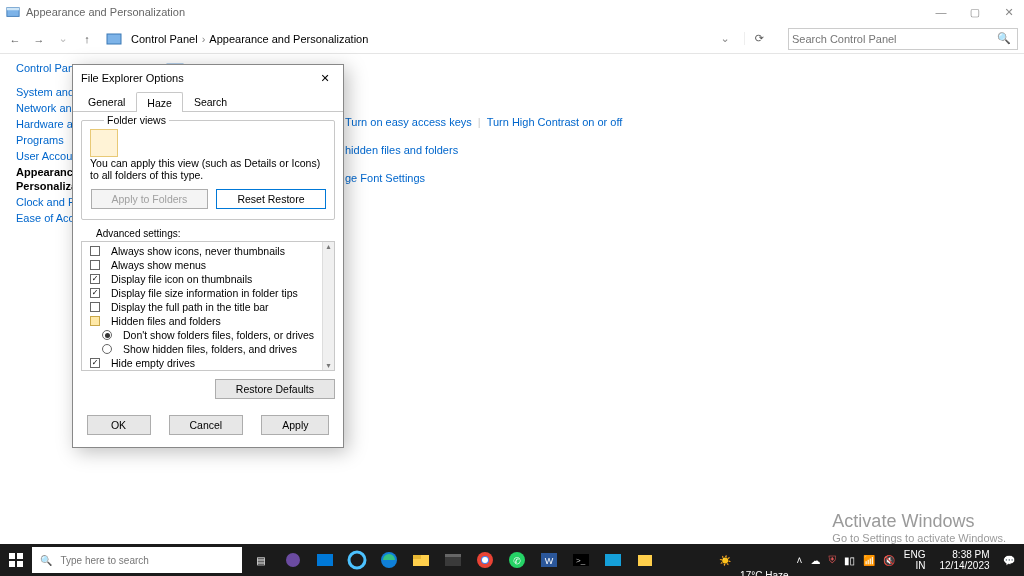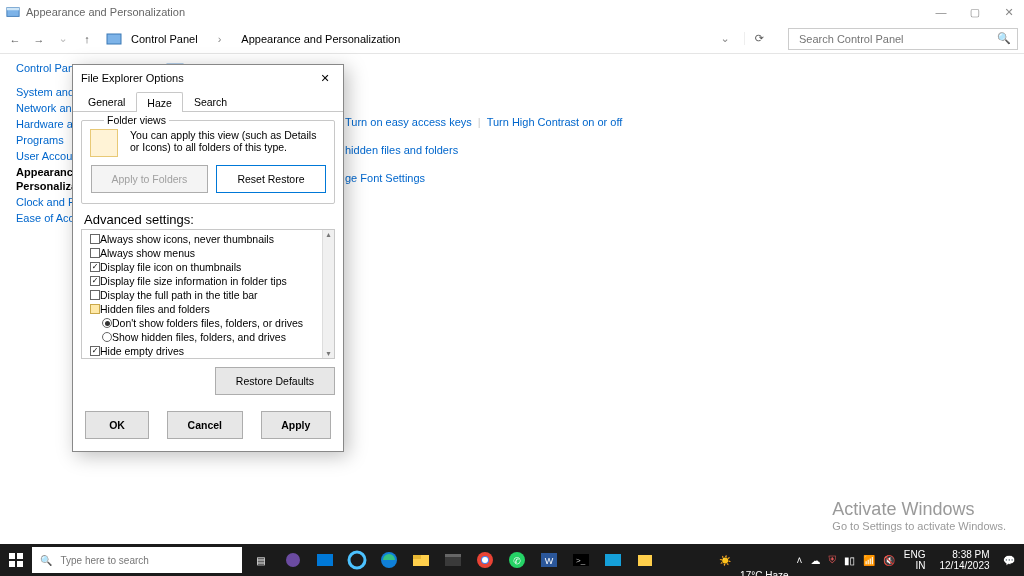--- a/index.html
+++ b/index.html
@@ -8,27 +8,27 @@
   
   .titlebar { height: 24px; display:flex; align-items:center; padding: 0 6px; color:#666; }
   .titlebar .icon-small { width:14px; height:14px; margin-right:6px; }
   .titlebar .title { flex:1; font-size:11px; }
   .titlebar .winbtns { display:flex; gap:16px; color:#888; }
   .titlebar .winbtns span { width:18px; text-align:center; }
 
   
   .addrbar { height: 30px; display:flex; align-items:center; padding: 0 6px; border-bottom:1px solid #e5e5e5; gap:6px; }
   .nav-arrow { width:18px; text-align:center; color:#555; }
-  .breadcrumb { flex:0 0 auto; display:flex; align-items:center; gap:20px; }
+  .breadcrumb { flex:0 0 auto; display:flex; align-items:center; gap:4px; }
   .breadcrumb .bc-text { color:#000; }
   .breadcrumb .bc-sep { color:#888; }
   .bc-spacer { flex:1; }
   .bc-drop { color:#888; padding:0 8px; }
   .refresh { color:#555; padding:0 10px; border-left:1px solid #eee; }
-  .search-box { width:230px; height:22px; border:1px solid #ccc; display:flex; align-items:center; padding:0 10px; margin-left:8px; color:#888; position:relative; }
+  .search-box { width:230px; height:22px; border:1px solid #ccc; display:flex; align-items:center; padding:0 3px; margin-left:8px; color:#888; position:relative; }
   .search-box input { border:none; outline:none; width:100%; font-size:11px; color:#444; background:transparent; }
   .search-box .mag { position:absolute; right:6px; color:#999; }
 
   
   .main { display:flex; height: calc(100% - 24px - 30px - 32px); }
   .sidebar { width: 155px; padding: 8px 4px 8px 16px; }
   .sidebar .home { color:#0066cc; margin-bottom:10px; font-size:11px; }
   .sidebar a.item { display:block; color:#0066cc; font-size:11px; padding:2px 0; text-decoration:none; }
   .sidebar a.item.bold { color:#000; font-weight:600; }
   .content { flex:1; padding: 4px 10px; position:relative; }
@@ -44,56 +44,56 @@
   .taskbar .start { width:32px; height:32px; display:flex; align-items:center; justify-content:center; }
   .taskbar .search { width:210px; height:26px; background:#fff; color:#888; display:flex; align-items:center; padding:0 8px; gap:8px; }
   .taskbar .tray-icons { display:flex; gap:2px; margin-left:4px; }
   .taskbar .tray-icons .ti { width:30px; height:32px; display:flex; align-items:center; justify-content:center; }
   .taskbar .spacer { flex:1; }
   .taskbar .sys { display:flex; align-items:center; gap:8px; padding:0 8px; }
   .taskbar .sys .txt { font-size:10px; line-height:11px;margin-top:30px; }
   .taskbar .clock { text-align:right; font-size:10px; line-height:11px; padding-right:6px; }
 
   
-  .watermark { position:absolute; right:18px; bottom:44px; text-align:left; color:#9a9a9a; }
+  .watermark { position:absolute; right:18px; bottom:32px; text-align:left; color:#9a9a9a; }
   .watermark .big { font-size:18px; }
   .watermark .sml { font-size:11px; }
 
   
   .dialog { position:absolute; left:72px; top:64px; width:272px; background:#fff; border:1px solid #888; box-shadow: 4px 4px 18px rgba(0,0,0,.25); }
   .dlg-title { height:26px; display:flex; align-items:center; padding:0 8px; font-size:11px; }
   .dlg-title .t { flex:1; }
   .dlg-title .close { width:20px; text-align:center; }
   .tabs { display:flex; border-bottom:1px solid #c8c8c8; padding:0 4px; }
   .tabs .tab { padding:4px 10px 3px; font-size:10.5px; border:1px solid transparent; border-bottom:none; color:#000; cursor:default;}
   .tabs .tab.active { border-color:#c8c8c8; background:#fff; position:relative; top:1px; border-radius:2px 2px 0 0; }
   .dlg-body { padding:8px; }
   .group { border:1px solid #c8c8c8; border-radius:2px; padding:8px 8px 10px; position:relative; margin-bottom:8px; }
   .group > .glabel { position:absolute; top:-7px; left:22px; background:#fff; padding:0 3px; font-size:10.5px; }
-  .fv-row { display:flex; gap:12px; }
+  .fv-row { display:flex; gap:0;flex-direction:column; }
   .fv-icon { width:28px; height:28px; background:#fff3d6; border:1px solid #e8c976; }
   .fv-text { font-size:10.5px; flex:1; }
   .fv-btns { display:flex; justify-content:center; gap:8px; margin-top:8px; }
-  .wbtn { min-width:80px; height:28px; font-size:10.5px; border:1px solid #adadad; background:#e7e7e7; display:inline-flex; align-items:center; justify-content:center; padding:0 20px;}
+  .wbtn { min-width:80px; height:20px; font-size:10.5px; border:1px solid #adadad; background:#e7e7e7; display:inline-flex; align-items:center; justify-content:center; padding:0 20px;}
   .wbtn.disabled { color:#a0a0a0; background:#f4f4f4; }
   .wbtn.default { border:1.5px solid #0078d7; background:#fff; }
-  .adv-label { font-size:13px; margin:6px 0 2px 3px; }
+  .adv-label { font-size:10px; margin:6px 0 2px 15px; }
   .treebox { border:1px solid #c8c8c8; height:130px; overflow:hidden; position:relative; background:#fff; }
   .treebox .sb { position:absolute; right:0; top:0; bottom:0; width:12px; background:#f0f0f0; border-left:1px solid #ddd; }
   .treebox .sb .tri { display:block; text-align:center; font-size:8px; color:#777; }
   .treebox ul { list-style:none; padding:2px 12px 2px 4px; font-size:10.5px; }
-  .treebox li { display:flex; align-items:center; gap:0; height:14px; padding-left:4px; white-space:nowrap; }
+  .treebox li { display:flex; align-items:center; gap:11px; height:14px; padding-left:4px; white-space:nowrap; }
   .treebox li.indent1 { padding-left:16px; }
   .cb { width:10px; height:10px; border:1px solid #666; display:inline-flex; align-items:center; justify-content:center; font-size:8px; line-height:8px; }
   .rb { width:10px; height:10px; border:1px solid #666; border-radius:50%; display:inline-flex; align-items:center; justify-content:center; }
   .rb .dot { width:5px; height:5px; background:#333; border-radius:50%; }
   .fold { width:10px; height:10px; background:#ffe9a8; border:1px solid #caa84a; }
   .restore-row { display:flex; justify-content:flex-end; margin-top:8px; }
   .dlg-buttons { display:flex; justify-content:center; gap:18px; padding:8px 12px 12px; border-top: none;}
-  .dlg-buttons .wbtn { min-width:64px;font-weight:bold; }
+  .dlg-buttons .wbtn { min-width:64px; }
 
   svg { display:block; }
 </style>
 </head>
 <body>
 
 <div class="titlebar">
   <span class="icon-small">
     <svg viewBox="0 0 16 16">
         <rect x="1" y="3" width="14" height="10" fill="#7db3e8" stroke="#3b78b5"></rect>

